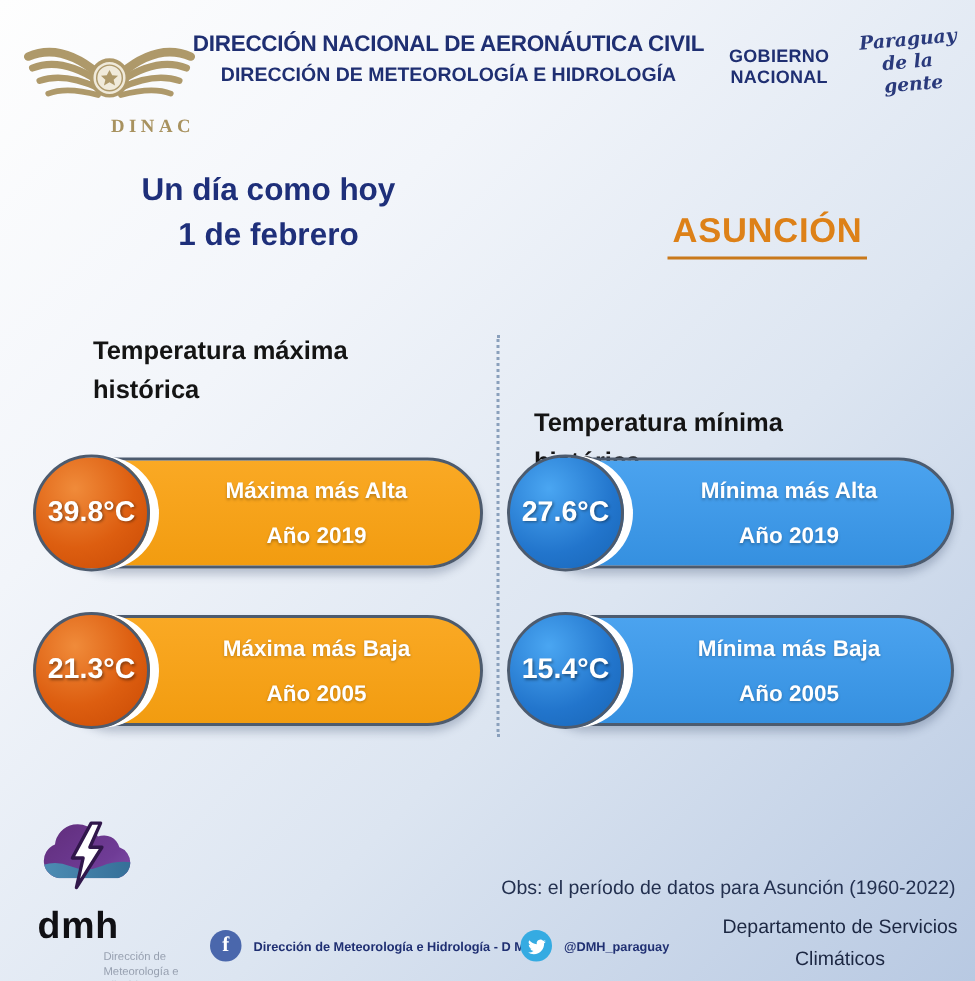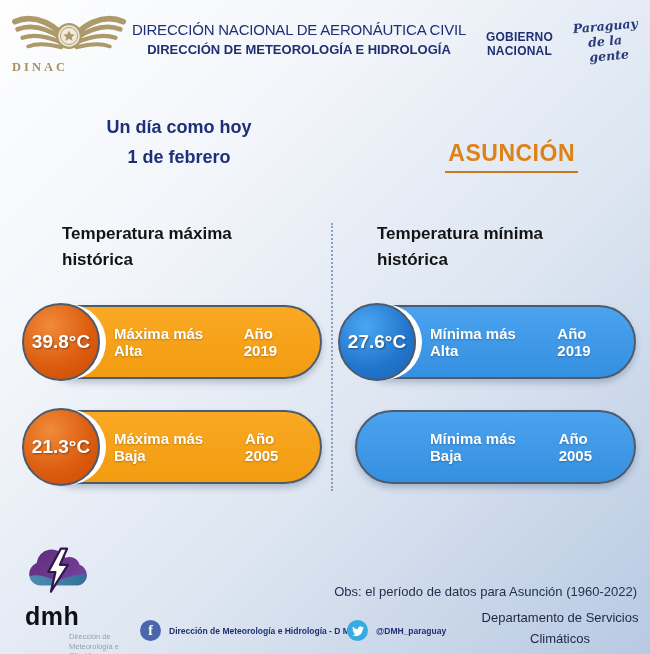--- a/index.html
+++ b/index.html
@@ -3,65 +3,65 @@
 <meta charset="utf-8">
 <style>
   * { margin:0; padding:0; box-sizing:border-box; }
   html,body { width:650px; }
   body { font-family:"Liberation Sans", sans-serif; }
   .poster {
     position:relative; width:650px; height:654px; overflow:hidden;
     background:linear-gradient(135deg,#FEFEFE 0%,#F2F5FA 30%,#DCE5F1 62%,#B8C9E2 100%);
   }
   
-  .dinac-block { position:absolute; left:12px; top:12px; width:118px; text-align:left; }
+  .dinac-block { position:absolute; left:12px; top:28px; width:118px; text-align:right; }
   .dinac-label { font-family:"Liberation Serif", serif; font-weight:bold; font-size:12.5px;
     color:#A8925F; letter-spacing:3px; margin-top:-2px; }
   .org-block { position:absolute; left:118px; top:21px; width:362px; text-align:center; color:#1F2F72; }
-  .org-line1 { font-size:15px; font-weight:400; letter-spacing:-0.2px; white-space:nowrap; }
+  .org-line1 { font-size:15px; font-weight:700; letter-spacing:-0.2px; white-space:nowrap; }
   .org-line2 { font-size:13px; font-weight:800; margin-top:4px; white-space:nowrap; }
   .gov-block { position:absolute; left:486px; top:25px; }
   .gov-row { display:flex; align-items:center; gap:5px; height:14px;flex-direction:column; }
   .gov-square { width:7px; height:7px; }
   .gov-square.red { background:#D0021B; }
   .gov-square.blue { background:#1F3F9E; }
   .gov-text { font-size:12px; font-weight:800; color:#1F2F72; letter-spacing:0.2px; }
   .slogan { position:absolute; left:574px; top:18px; width:72px;
     font-family:"DejaVu Serif", serif; font-style:italic; font-weight:bold;
     color:#2A3A7C; font-size:12.5px; line-height:15px; transform:rotate(-5deg); }
   .slogan-l2 { padding-left:14px; }
   
   .intro { position:absolute; left:48px; top:112px; width:262px; text-align:center;
-    color:#1E2F7A; font-size:18px; font-weight:800; line-height:30px; }
+    color:#1E2F7A; font-size:21px; font-weight:800; line-height:30px; }
   .city-wrap { position:absolute; left:368px; top:140px; width:210px; text-align:right; }
   .city { display:inline-block; font-size:23px; font-weight:800; color:#DD8118;
     letter-spacing:0.5px; border-bottom:2.5px solid #C9791B; padding:0 3px 4px; }
   
   .heading { position:absolute; top:221px; font-size:17px; font-weight:800;
     color:#141414; line-height:26px; }
   .heading.max { left:62px; }
-  .heading.min { left:377px; }
+  .heading.min { left:356px;margin-top:48px; }
   .divider { position:absolute; left:331px; top:223px; height:268px; width:0;
     border-left:2px dotted #8AA0BC; }
   
   .pill { position:absolute; height:78px; width:300px; }
   .pill-body { position:absolute; left:17px; right:0; top:2px; bottom:2px;
     border-radius:40px; border:2px solid #4D5B6E;
     box-shadow:0 4px 6px rgba(50,70,100,.28); }
   .pill-body.orange { background:linear-gradient(180deg,#FAA924,#F29C10); }
   .pill-body.blue   { background:linear-gradient(180deg,#4BA3EF,#3590E0); }
   .pill-circle { position:absolute; left:0; top:0; width:78px; height:78px;
     border-radius:50%; border:2px solid #4D5B6E; z-index:2;
     display:flex; align-items:center; justify-content:center;
     font-size:19px; font-weight:bold; color:#fff;
     box-shadow:7px 0 0 -1px #FFFFFF; text-shadow:1px 1px 2px rgba(0,0,0,.4); }
   .pill-circle.orange { background:radial-gradient(circle at 35% 28%, #F08B3A 0%, #DD5E10 55%, #C94A04 100%); }
   .pill-circle.blue   { background:radial-gradient(circle at 35% 28%, #4AA6F2 0%, #2275CC 60%, #1765B6 100%); }
   .pill-text { position:absolute; left:92px; right:14px; top:0; bottom:0; z-index:1;
-    display:flex; flex-direction:row; justify-content:center; align-items:center;
+    display:flex; flex-direction:column; justify-content:center; align-items:center;
     gap:13px; color:#fff; font-weight:bold; font-size:15px;
     text-shadow:0 1px 2px rgba(0,0,0,.25); }
   .pos-r1c1 { top:303px; left:22px; }
   .pos-r2c1 { top:408px; left:22px; }
   .pos-r1c2 { top:303px; left:338px; width:298px; }
   .pos-r2c2 { top:408px; left:338px; width:298px; }
   
   .dmh-block { position:absolute; left:25px; top:544px; width:100px; text-align:left; }
   .dmh-word { font-size:25px; font-weight:bold; color:#101014; line-height:25px; letter-spacing:0.5px; }
   .dmh-caption { font-size:7.5px; color:#97A0B0; line-height:9.5px; margin-top:3px;margin-left:44px; }
@@ -163,20 +163,21 @@
     <div class="pill-body blue"></div>
     <div class="pill-circle blue">27.6°C</div>
     <div class="pill-text">
       <span>Mínima más Alta</span>
       <span>Año 2019</span>
     </div>
   </div>
 
   <div class="pill pos-r2c2">
     <div class="pill-body blue"></div>
+    <div class="pill-circle blue">15.4°C</div>
     <div class="pill-text">
       <span>Mínima más Baja</span>
       <span>Año 2005</span>
     </div>
   </div>
 
   <div class="dmh-block">
     <svg width="68" height="56" viewBox="0 0 76 62">
       <defs>
         <linearGradient id="gpurple" x1="0" y1="0" x2="1" y2="1">

